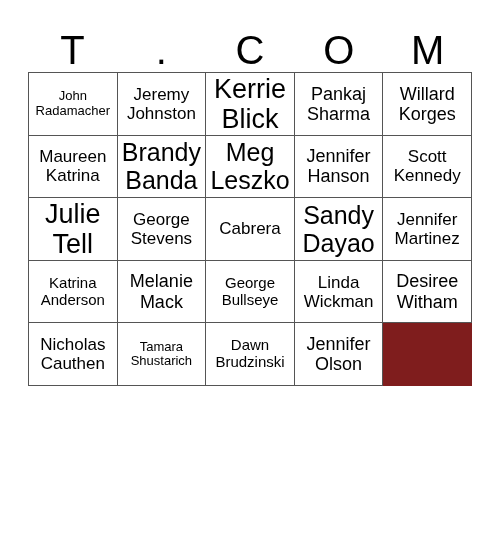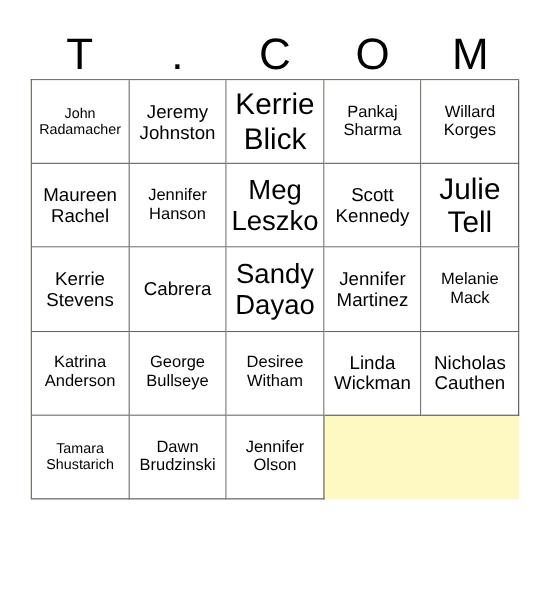--- a/index.html
+++ b/index.html
@@ -41,28 +41,28 @@
     color: #000000;
     font-weight: 400;
     padding-bottom: 2px;
     box-sizing: border-box;
   }
   .grid {
     position: absolute;
     left: 28px;
     top: 72px;
     width: 444px;
-    height: 382px;
+    height: 314px;
     box-sizing: border-box;
     border-top: 1px solid #555;
     border-left: 1px solid #555;
     display: grid;
     grid-template-columns: repeat(5, 1fr);
     grid-template-rows: repeat(5, 1fr);
-    background: #fef9c3;
+    background: #7f1d1d;
   }
   .cell {
     box-sizing: border-box;
     border-right: 1px solid #555;
     border-bottom: 1px solid #555;
     display: flex;
     align-items: center;
     justify-content: center;
     text-align: center;
     padding: 1px 2px;
@@ -75,21 +75,21 @@
     line-height: 1.12;
     word-break: normal;
     overflow-wrap: break-word;
     hyphens: none;
     color: #000000;
   }
   
   .fs-xs  { font-size: 13px; }
   .fs-s   { font-size: 15px; }
   .fs-m   { font-size: 17px; }
-  .fs-l   { font-size: 15px; }
+  .fs-l   { font-size: 18px; }
   .fs-xl  { font-size: 25px; }
   .fs-xxl { font-size: 27px; }
 </style>
 </head>
 <body>
 
 <div class="card">
 
   <div class="header-row">
     <div class="header-cell">T</div>
@@ -111,62 +111,65 @@
       <span class="cell-text fs-xxl">Kerrie Blick</span>
     </div>
     <div class="cell">
       <span class="cell-text fs-l">Pankaj Sharma</span>
     </div>
     <div class="cell">
       <span class="cell-text fs-l">Willard Korges</span>
     </div>
 
     <div class="cell">
-      <span class="cell-text fs-m">Maureen Rachel</span>
+      <span class="cell-text fs-m">Maureen Katrina</span>
+    </div>
+    <div class="cell">
+      <span class="cell-text fs-xl">Brandy Banda</span>
+    </div>
+    <div class="cell">
+      <span class="cell-text fs-xl">Meg Leszko</span>
     </div>
     <div class="cell">
       <span class="cell-text fs-l">Jennifer Hanson</span>
-    </div>
-    <div class="cell">
-      <span class="cell-text fs-xl">Meg Leszko</span>
     </div>
     <div class="cell">
       <span class="cell-text fs-m">Scott Kennedy</span>
     </div>
 
     <div class="cell">
       <span class="cell-text fs-xxl">Julie Tell</span>
     </div>
     <div class="cell">
-      <span class="cell-text fs-m">Kerrie Stevens</span>
+      <span class="cell-text fs-m">George Stevens</span>
     </div>
     <div class="cell">
       <span class="cell-text fs-m">Cabrera</span>
     </div>
     <div class="cell">
       <span class="cell-text fs-xl">Sandy Dayao</span>
     </div>
     <div class="cell">
       <span class="cell-text fs-m">Jennifer Martinez</span>
     </div>
 
     <div class="cell">
-      <span class="cell-text fs-l">Melanie Mack</span>
+      <span class="cell-text fs-s">Katrina Anderson</span>
     </div>
     <div class="cell">
-      <span class="cell-text fs-s">Katrina Anderson</span>
+      <span class="cell-text fs-l">Melanie Mack</span>
     </div>
     <div class="cell">
       <span class="cell-text fs-s">George Bullseye</span>
     </div>
     <div class="cell">
-      <span class="cell-text fs-l">Desiree Witham</span>
+      <span class="cell-text fs-m">Linda Wickman</span>
     </div>
     <div class="cell">
-      <span class="cell-text fs-m">Linda Wickman</span>
+      <span class="cell-text fs-l">Desiree Witham</span>
     </div>
 
     <div class="cell">
       <span class="cell-text fs-m">Nicholas Cauthen</span>
     </div>
     <div class="cell">
       <span class="cell-text fs-xs">Tamara Shustarich</span>
     </div>
     <div class="cell">
       <span class="cell-text fs-s">Dawn Brudzinski</span>

